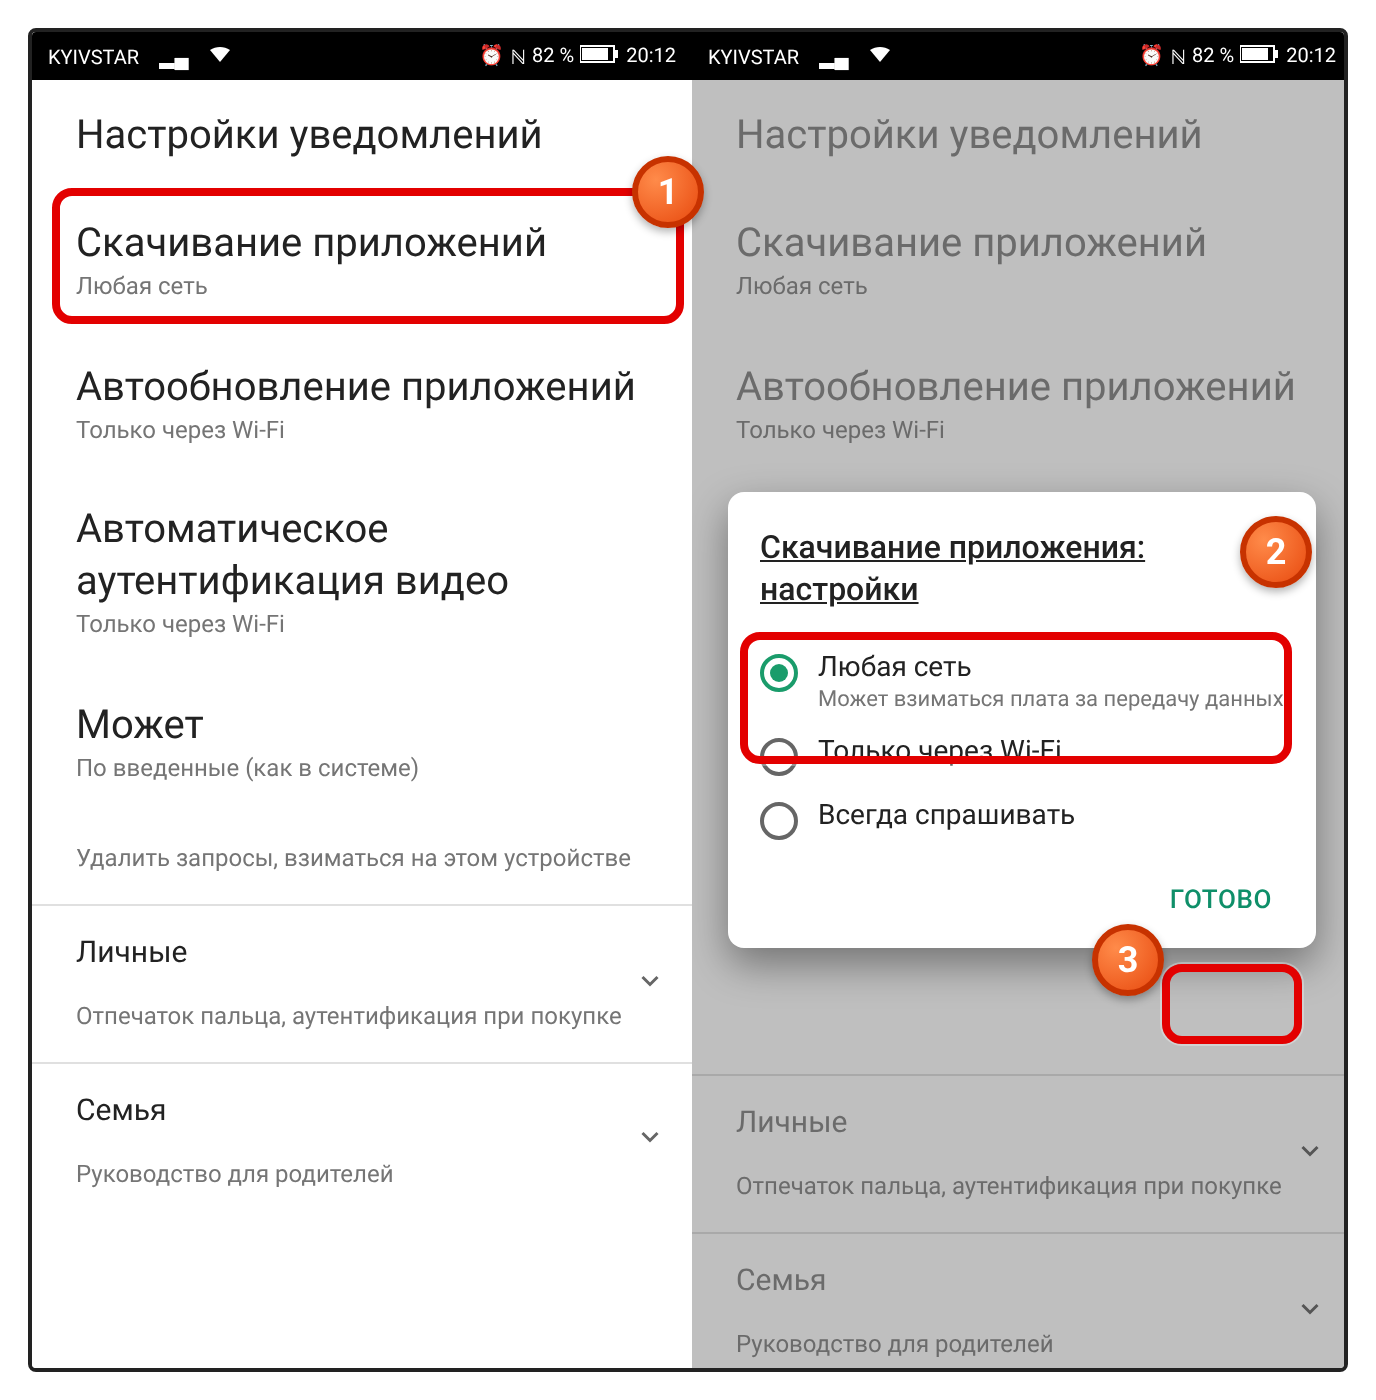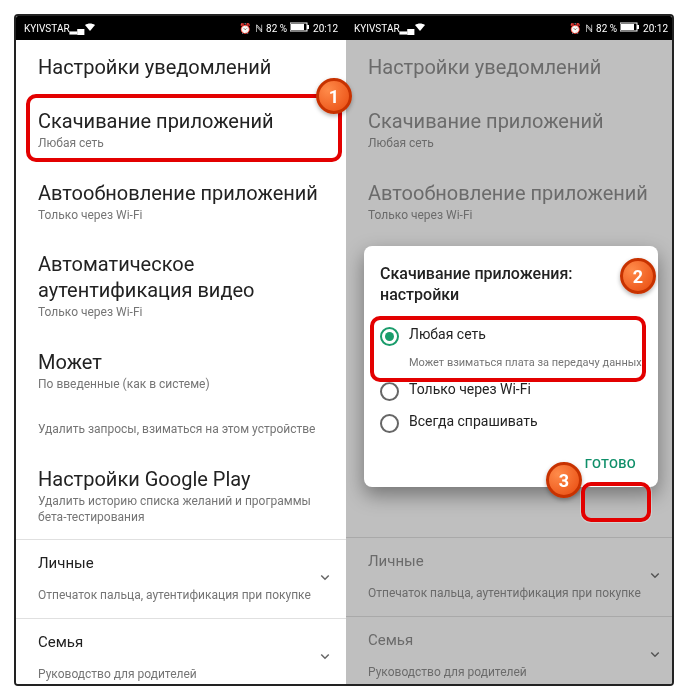--- a/index.html
+++ b/index.html
@@ -2,39 +2,39 @@
 <html><head>
 <meta charset="utf-8">
 <style>
 * { margin: 0; padding: 0; box-sizing: border-box; font-family: Roboto, Arial, sans-serif; }
 body { background: #fff; width: 688px; height: 700px; position: relative; }
 .frame { position: absolute; left: 14px; top: 14px; width: 660px; height: 672px; border: 2px solid #222; border-radius: 4px; overflow: hidden; background: #fff; }
 .phones { display: flex; width: 660px; height: 672px; }
 .phone { width: 330px; height: 672px; position: relative; background: #fff; overflow: hidden; }
 .phone.right { background: #bfbfbf; }
 .statusbar { height: 24px; background: #000; color: #fff; display: flex; justify-content: space-between; align-items: center; padding: 0 8px; font-size: 10px; }
-.statusbar .left { display: flex; align-items: flex-end; gap: 0; }
+.statusbar .left { display: flex; align-items: flex-end; gap: 10px; }
 .statusbar .right { display: flex; align-items: center; gap: 3px; }
 .content { width: 330px; }
 .item { padding: 14px 20px 14px 22px; }
 .item .title { font-size: 20px; color: #222; line-height: 1.3; }
 .item .sub { font-size: 12px; color: #757575; margin-top: 2px; line-height: 1.3; }
 .expandable { display: flex; justify-content: space-between; align-items: center; padding: 14px 12px 14px 22px; border-top: 1px solid #e0e0e0; }
 .expandable .body { flex: 1; }
 .expandable .title { font-size: 15px; color: #222; }
 .expandable .sub { font-size: 12px; color: #757575; margin-top: 16px; line-height: 1.3; }
 .chev { color: #666; }
 .dialog { position: absolute; left: 18px; right: 18px; top: 230px; background: #fff; border-radius: 8px; box-shadow: 0 8px 20px rgba(0,0,0,0.4); padding: 18px 16px 8px; }
-.dialog .dtitle { font-size: 16px; font-weight: 500; color: #222; margin-bottom: 14px; line-height: 1.3; }
+.dialog .dtitle { font-size: 16px; font-weight: 500; color: #222; margin-bottom: 14px; line-height: 1.3; text-decoration: underline; }
 .radio-row { display: flex; align-items: flex-start; gap: 10px; padding: 6px 0; }
 .radio-outer { width: 19px; height: 19px; border: 2px solid #666; border-radius: 50%; display: flex; align-items: center; justify-content: center; flex-shrink: 0; margin-top: 1px; }
 .radio-outer.checked { border-color: #1a9c6b; }
 .radio-inner { width: 9px; height: 9px; background: #1a9c6b; border-radius: 50%; }
 .radio-text .rt { font-size: 14px; color: #222; }
-.radio-text .rs { font-size: 11px; color: #757575; margin-top: 14px; line-height: 1.2; text-align: right; }
+.radio-text .rs { font-size: 11px; color: #757575; margin-top: 1px; line-height: 1.2; text-align: right; }
 .dialog-actions { text-align: right; margin-top: 9px; }
 .done-btn { display: inline-block; color: #0f8f69; font-size: 13px; font-weight: 500; padding: 8px 6px; letter-spacing: 0.3px; }
 .hl { position: absolute; border: 4px solid #e30000; border-radius: 10px; box-shadow: 0 0 0 1px rgba(255,255,255,0.3); pointer-events: none; }
 .badge { position: absolute; width: 36px; height: 36px; background: radial-gradient(circle at 30% 30%, #ff8b4a, #e84a0f); border: 3px solid #c73200; border-radius: 50%; color: #fff; display: flex; align-items: center; justify-content: center; font-weight: 700; font-size: 18px; pointer-events: none; box-shadow: 0 2px 4px rgba(0,0,0,0.3); }
 .dimmed .item .title, .dimmed .item .sub, .dimmed .expandable .title, .dimmed .expandable .sub { color: #6b6b6b; }
 .dimmed .expandable { border-top-color: #a9a9a9; }
 </style>
 </head>
 <body>
 
@@ -82,24 +82,20 @@
       <div class="title">Автоматическое аутентификация видео</div>
       <div class="sub">Только через Wi-Fi</div>
     </div>
     <div class="item">
       <div class="title">Может</div>
       <div class="sub">По введенные (как в системе)</div>
     </div>
     <div class="item">
       <div class="sub">Удалить запросы, взиматься на этом устройстве</div>
     </div>
-    <div class="item">
-      <div class="title">Настройки Google Play</div>
-      <div class="sub">Удалить историю списка желаний и программы бета-тестирования</div>
-    </div>
     <div class="expandable">
       <div class="body">
         <div class="title">Личные</div>
         <div class="sub">Отпечаток пальца, аутентификация при покупке</div>
       </div>
       <span class="chev">
         <svg width="18" height="18" viewBox="0 0 24 24">
                 <path d="M7 10l5 5 5-5" stroke="#666" stroke-width="2" fill="none"></path>
               </svg>
       </span>

